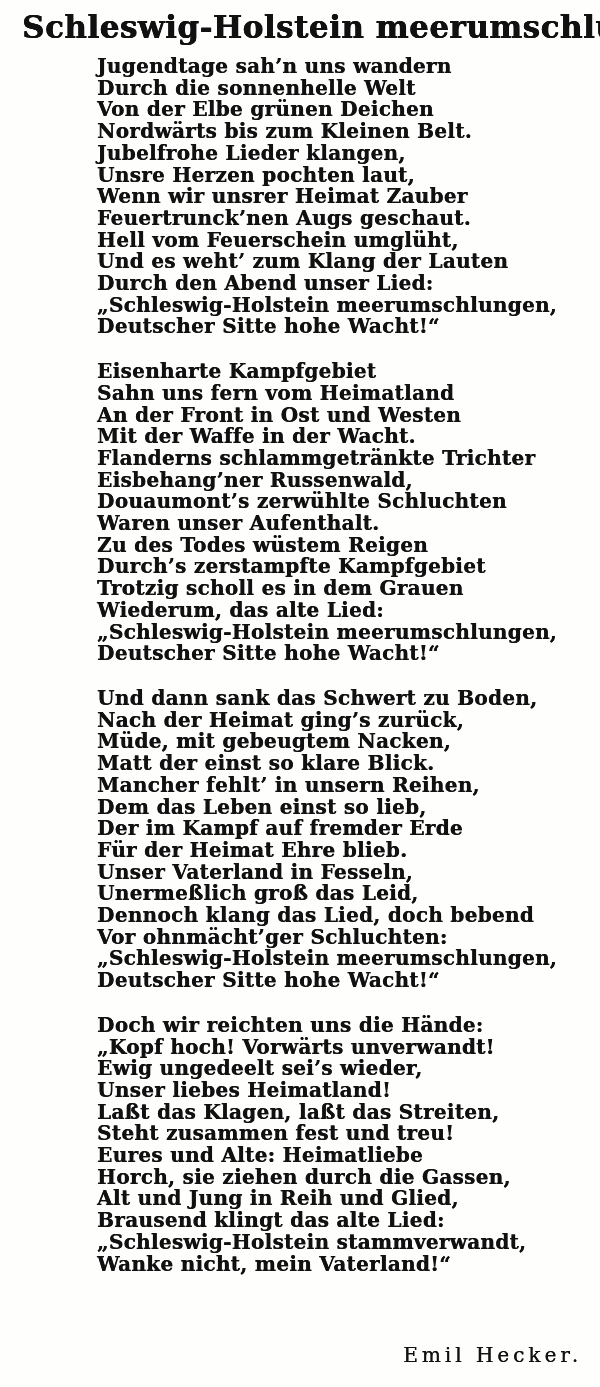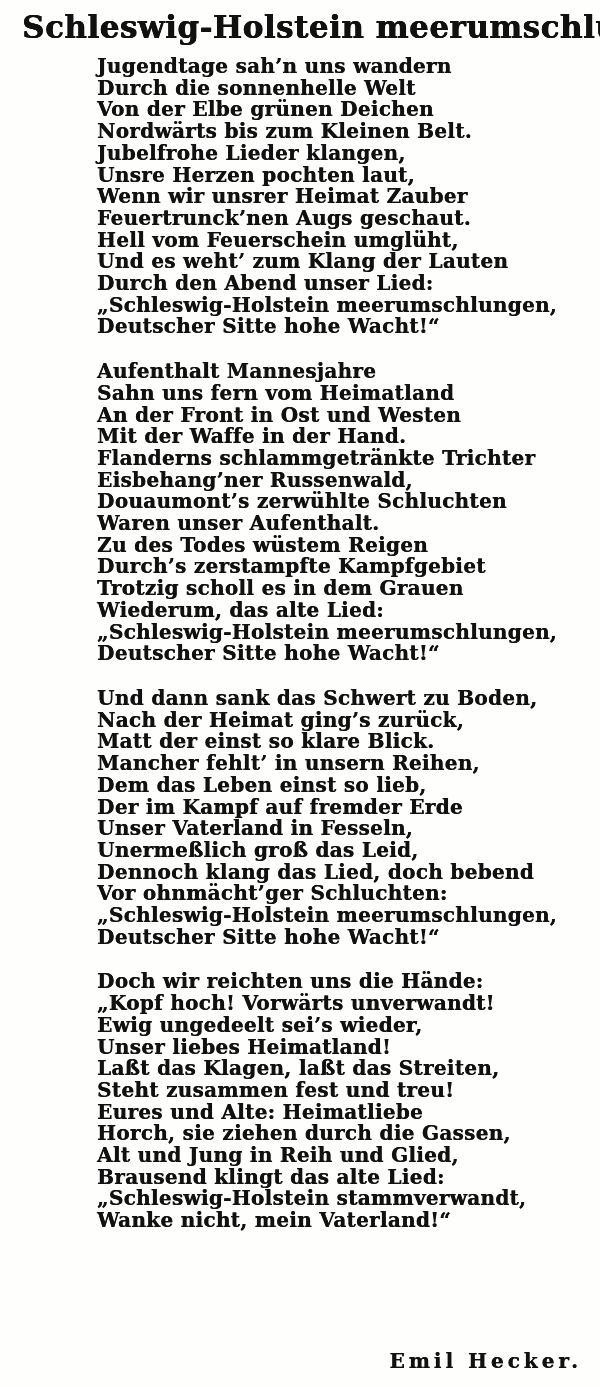--- a/index.html
+++ b/index.html
@@ -36,23 +36,23 @@
     font-size: 20px;
     line-height: 21.7px;
     font-weight: bold;
     letter-spacing: 0.3px;
     text-shadow: 0.35px 0 0 #111;
     white-space: nowrap;
   }
   .signature {
     position: absolute;
     right: 18px;
-    bottom: 14px;
+    bottom: 20px;
     font-size: 20px;
-    font-weight: bold;
+    font-weight: normal;
     letter-spacing: 4px;
     text-shadow: 0.3px 0 0 #111;
     text-align: right;
   }
 </style>
 </head>
 <body>
 
 <div class="page">
   <h1 class="poem-title">Schleswig-Holstein meerumschlungen.</h1>
@@ -67,42 +67,44 @@
         <p>Unsre Herzen pochten laut,</p>
         <p>Wenn wir unsrer Heimat Zauber</p>
         <p>Feuertrunck’nen Augs geschaut.</p>
         <p>Hell vom Feuerschein umglüht,</p>
         <p>Und es weht’ zum Klang der Lauten</p>
         <p>Durch den Abend unser Lied:</p>
         <p>„Schleswig-Holstein meerumschlungen,</p>
         <p>Deutscher Sitte hohe Wacht!“</p>
       </div>
       <div class="stanza">
-        <p>Aufenthalt Mannesjahre</p>
+        <p>Eisenharte Kampfgebiet</p>
         <p>Sahn uns fern vom Heimatland</p>
         <p>An der Front in Ost und Westen</p>
-        <p>Mit der Waffe in der Hand.</p>
+        <p>Mit der Waffe in der Wacht.</p>
         <p>Flanderns schlammgetränkte Trichter</p>
         <p>Eisbehang’ner Russenwald,</p>
         <p>Douaumont’s zerwühlte Schluchten</p>
         <p>Waren unser Aufenthalt.</p>
         <p>Zu des Todes wüstem Reigen</p>
         <p>Durch’s zerstampfte Kampfgebiet</p>
         <p>Trotzig scholl es in dem Grauen</p>
         <p>Wiederum, das alte Lied:</p>
         <p>„Schleswig-Holstein meerumschlungen,</p>
         <p>Deutscher Sitte hohe Wacht!“</p>
       </div>
       <div class="stanza">
         <p>Und dann sank das Schwert zu Boden,</p>
         <p>Nach der Heimat ging’s zurück,</p>
+        <p>Müde, mit gebeugtem Nacken,</p>
         <p>Matt der einst so klare Blick.</p>
         <p>Mancher fehlt’ in unsern Reihen,</p>
         <p>Dem das Leben einst so lieb,</p>
         <p>Der im Kampf auf fremder Erde</p>
+        <p>Für der Heimat Ehre blieb.</p>
         <p>Unser Vaterland in Fesseln,</p>
         <p>Unermeßlich groß das Leid,</p>
         <p>Dennoch klang das Lied, doch bebend</p>
         <p>Vor ohnmächt’ger Schluchten:</p>
         <p>„Schleswig-Holstein meerumschlungen,</p>
         <p>Deutscher Sitte hohe Wacht!“</p>
       </div>
       <div class="stanza">
         <p>Doch wir reichten uns die Hände:</p>
         <p>„Kopf hoch! Vorwärts unverwandt!</p>

